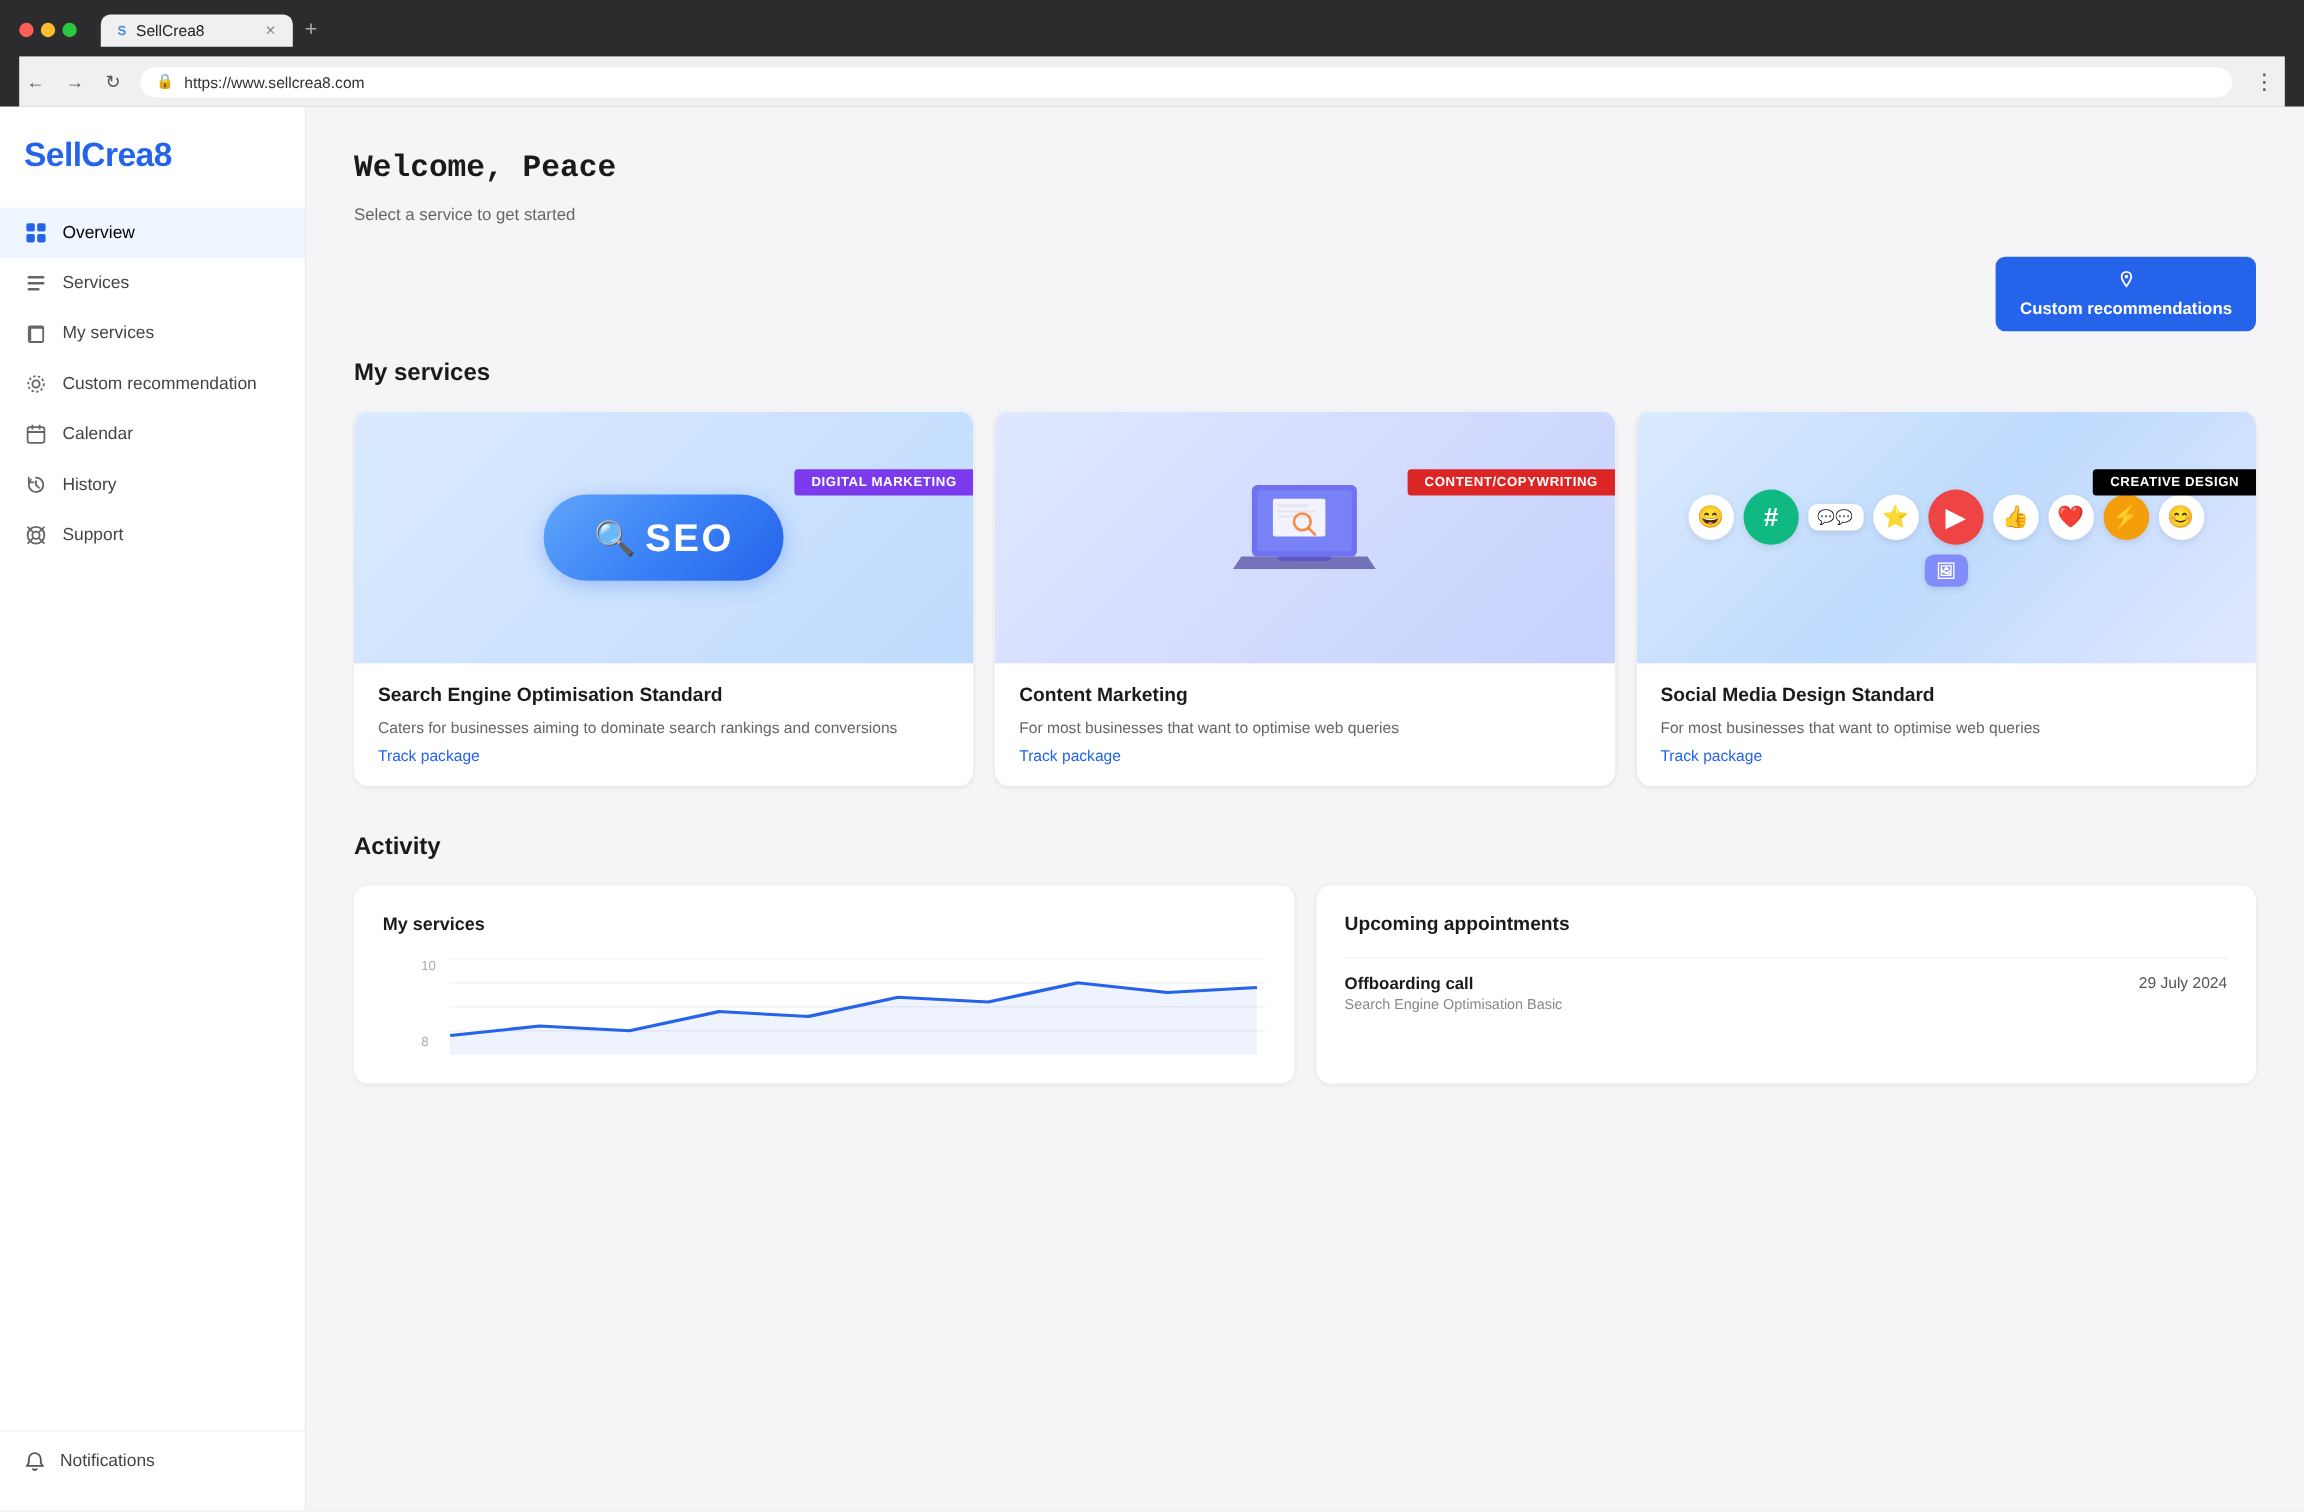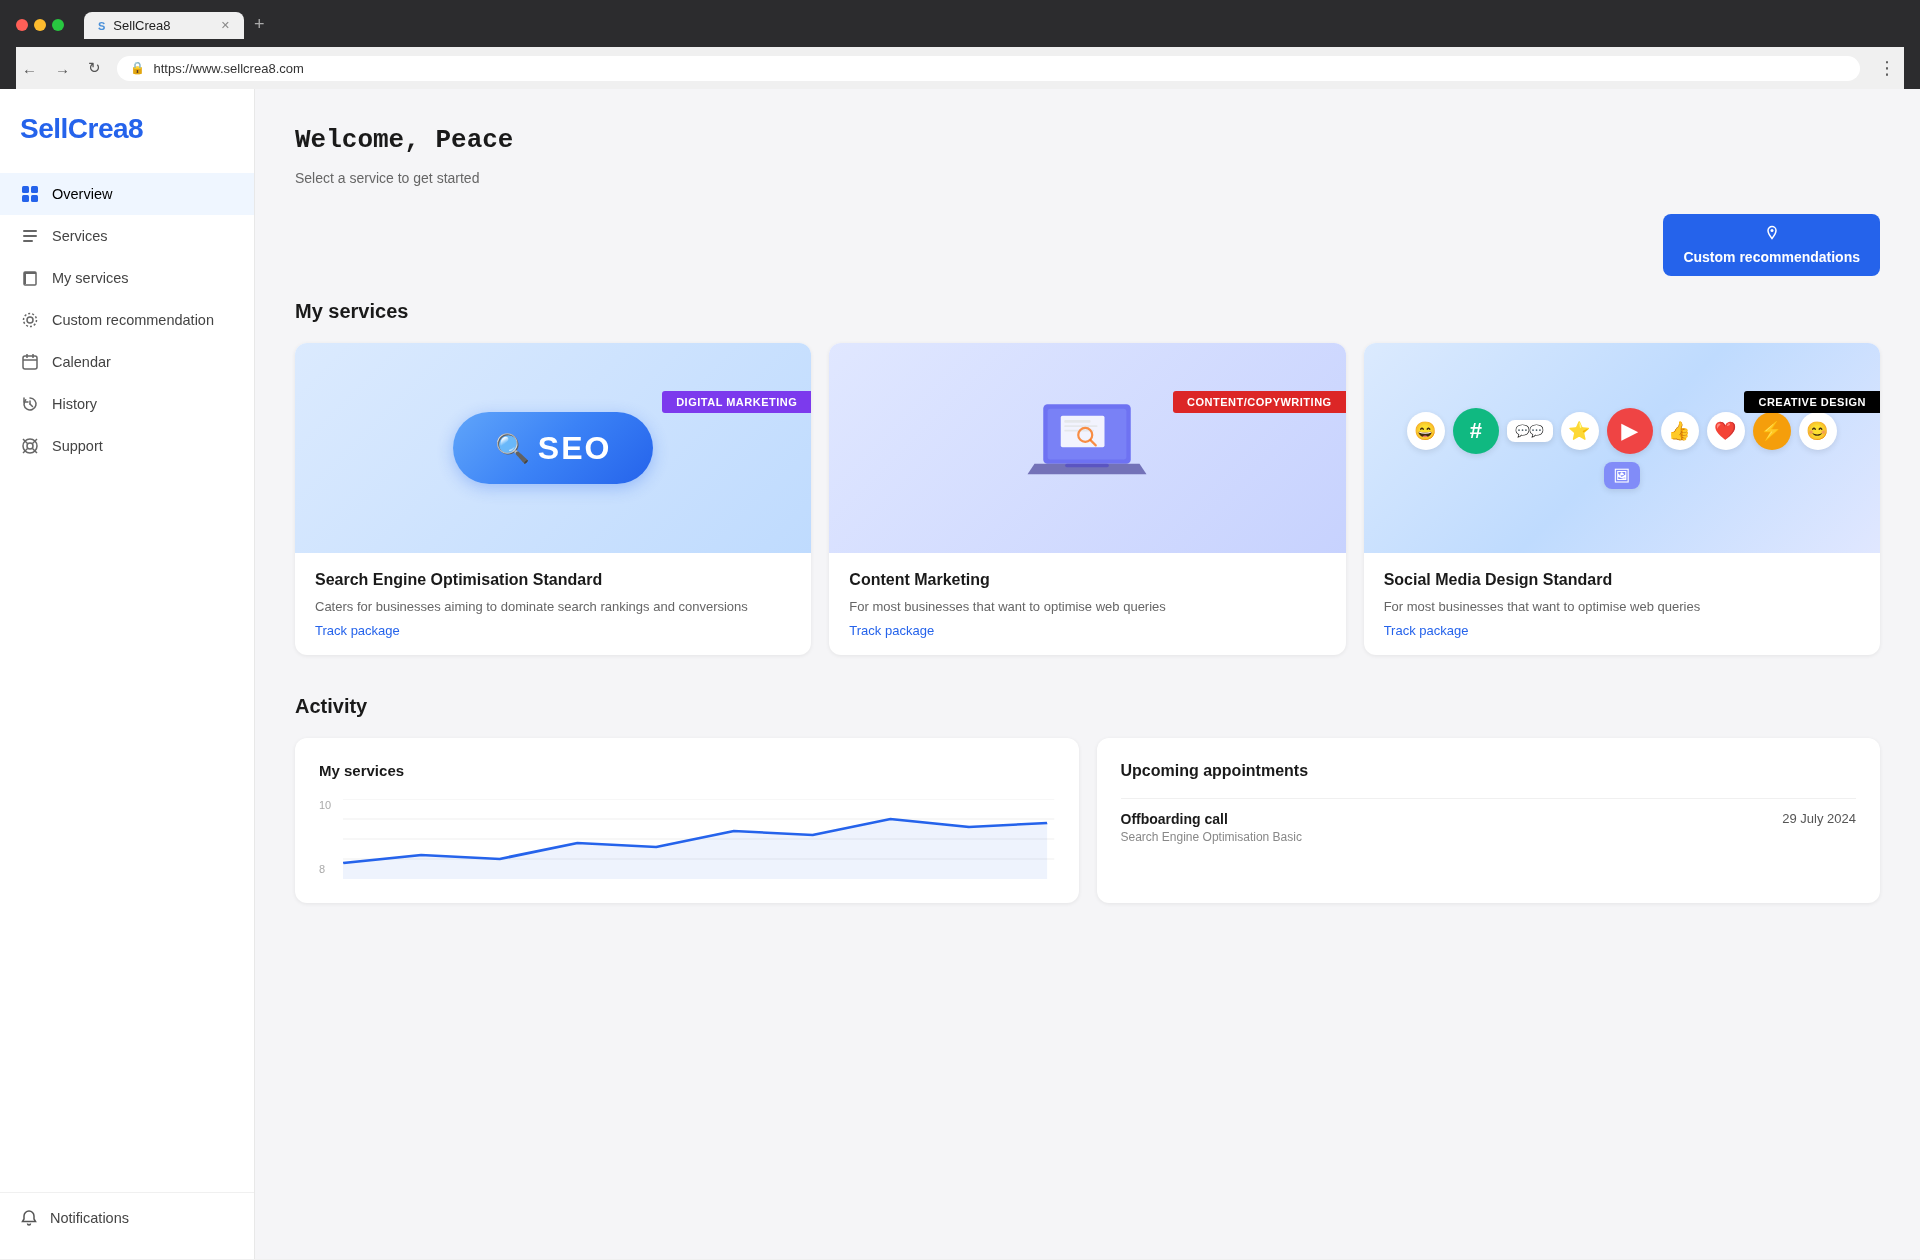--- a/index.html
+++ b/index.html
@@ -323,21 +323,21 @@
       </div>
     </div>
 
     <div class="activity-section">
       <h2 class="section-title">Activity</h2>
       <div class="activity-grid">
 
         <div class="activity-card">
           <div class="activity-card-title">My services</div>
           <div style="display:flex;gap:12px;align-items:flex-start;">
-            <div style="display:flex;flex-direction:column;justify-content:space-between;height:80px;padding-bottom:4px;">
+            <div style="display:flex;flex-direction:column;justify-content:space-between;height:80px;padding-bottom:4px;margin-left:32px;">
               <span style="font-size:11px;color:#aaa;">10</span>
               <span style="font-size:11px;color:#aaa;">8</span>
             </div>
             <div style="flex:1;position:relative;">
               <svg width="100%" height="80" viewBox="0 0 300 80" preserveAspectRatio="none">
                 <line x1="0" y1="0" x2="300" y2="0" stroke="#f0f0f0" stroke-width="1"></line>
                 <line x1="0" y1="20" x2="300" y2="20" stroke="#f0f0f0" stroke-width="1"></line>
                 <line x1="0" y1="40" x2="300" y2="40" stroke="#f0f0f0" stroke-width="1"></line>
                 <line x1="0" y1="60" x2="300" y2="60" stroke="#f0f0f0" stroke-width="1"></line>
                 <path class="chart-area-fill" d="M0,64 L33,56 L66,60 L99,44 L132,48 L165,32 L198,36 L231,20 L264,28 L297,24 L297,80 L0,80 Z"></path>

